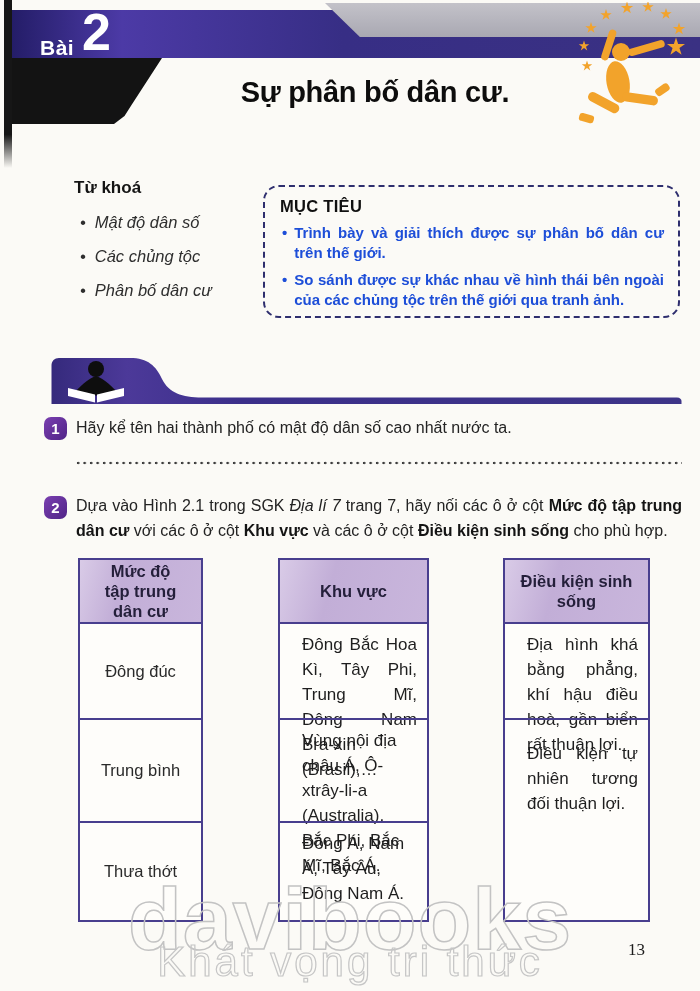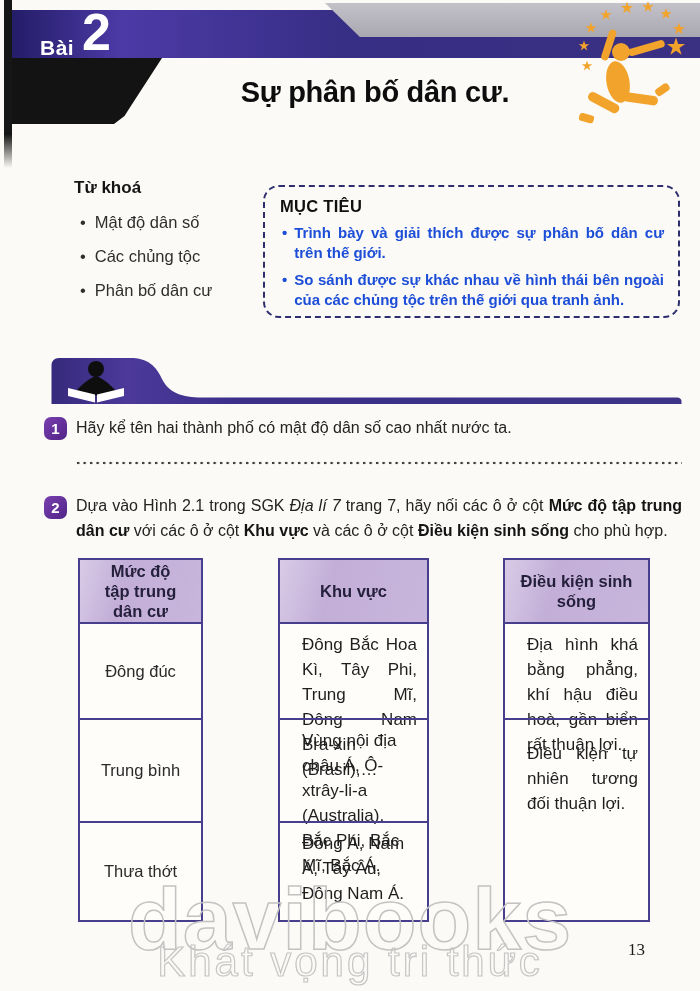--- a/index.html
+++ b/index.html
@@ -24,21 +24,21 @@
     font-size:21px; font-weight:700; letter-spacing:.5px; }
   .lesson-number { position:absolute; left:82px; top:2px; color:#fff;
     font-size:52px; font-weight:800; }
   .figure-icon { position:absolute; left:575px; top:2px; width:115px; height:140px; }
   .page-title { position:absolute; left:150px; top:74px; width:450px;
     text-align:center; font-weight:800; font-size:29px; line-height:1.3;
     color:#0d0d0d; letter-spacing:-.3px; }
   
   .keywords { position:absolute; left:74px; top:178px; width:175px; }
   .keywords-heading { font-size:17px; font-weight:800; color:#141414; }
-  .kw-item { margin-top:15px; font-size:16.5px; color:#2e2e2e; display:flex; }
+  .kw-item { margin-top:15px; font-size:16.5px; color:#2e2e2e; display:flex;font-style:italic; }
   .kw-item::before { content:"•"; margin:0 9px 0 6px; color:#2e2e2e; }
   
   .objectives { position:absolute; left:263px; top:185px; width:417px; height:133px;
     border:2px dashed #2e2e6e; border-radius:16px; padding:10px 14px 6px 15px;
     background:transparent; }
   .objectives-heading { font-size:16.5px; font-weight:800; color:#101010; letter-spacing:.3px; }
   .obj-item { margin-top:7px; display:flex; font-size:15px; font-weight:700;
     line-height:1.34; color:#1d4ed8; }
   .obj-item::before { content:"•"; margin:0 7px 0 2px; font-weight:700; }
   .obj-item span { text-align:justify; }

